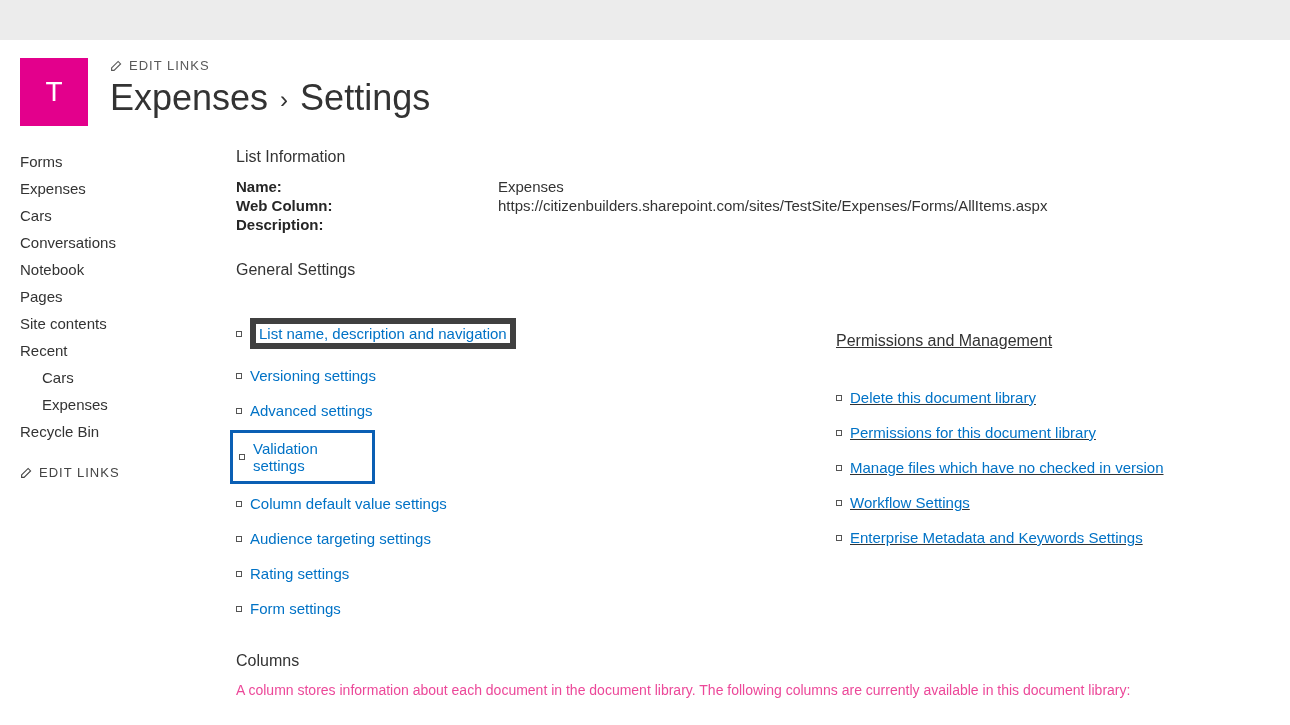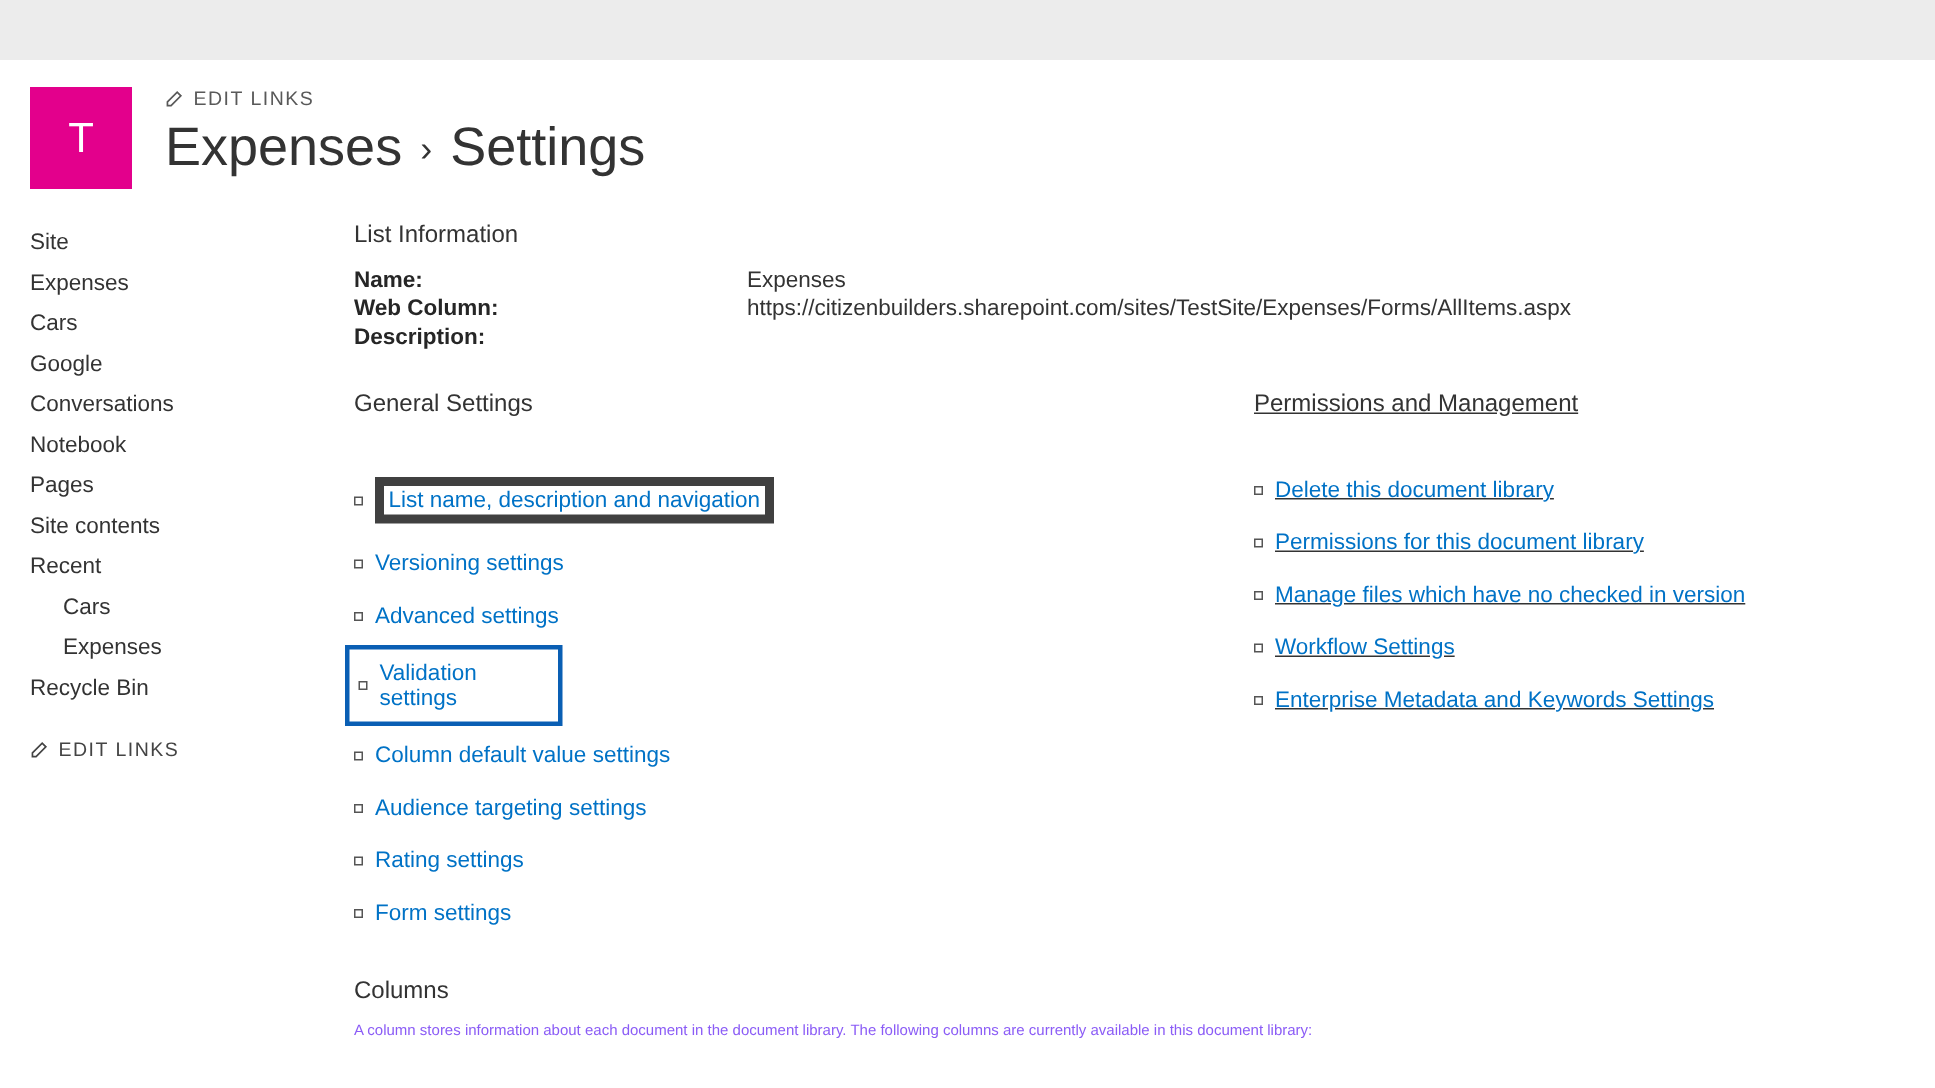--- a/index.html
+++ b/index.html
@@ -102,20 +102,21 @@
   font-weight: 700;
   font-size: 15px;
   color: #262626;
 }
 .info-value { font-size: 15px; color: #333; }
 
 .two-col {
   display: flex;
   margin-top: 28px;
   gap: 20px;
+  align-items: center;
 }
 .col-left { width: 580px; }
 .col-right { flex: 1; text-decoration: underline; }
 .settings-list { margin-top: 30px; }
 .setting-link-row {
   display: flex;
   align-items: center;
   gap: 8px;
   padding: 9px 0;
 }
@@ -138,22 +139,22 @@
 .highlighted-row {
   border: 3px solid #0a5fb4;
   padding: 7px 10px 7px 6px;
   margin: 2px 0 2px -6px;
   width: 145px;
   display: inline-flex;
 }
 
 .columns-section { margin-top: 26px; }
 .columns-desc {
-  font-size: 10px;
-  color: #8b5cf6;
+  font-size: 14px;
+  color: #ec4899;
   margin-top: 8px;
 }
 </style>
 </head>
 <body>
 
 <div class="top-bar"></div>
 
 <div class="header-area">
   <div class="site-logo">
@@ -170,24 +171,23 @@
       <a class="bc-link">Expenses</a>
       <span class="bc-sep">›</span>
       <span>Settings</span>
     </div>
   </div>
 </div>
 
 <div class="layout">
 
   <nav class="quick-launch">
-    <a class="ql-item">Site</a>
+    <a class="ql-item">Forms</a>
     <a class="ql-item">Expenses</a>
     <a class="ql-item">Cars</a>
-    <a class="ql-item">Google</a>
     <a class="ql-item">Conversations</a>
     <a class="ql-item">Notebook</a>
     <a class="ql-item">Pages</a>
     <a class="ql-item">Site contents</a>
     <a class="ql-item">Recent</a>
     <a class="ql-item ql-sub">Cars</a>
     <a class="ql-item ql-sub">Expenses</a>
     <a class="ql-item">Recycle Bin</a>
     <div class="ql-edit">
       <svg class="pencil-svg" viewBox="0 0 16 16">

